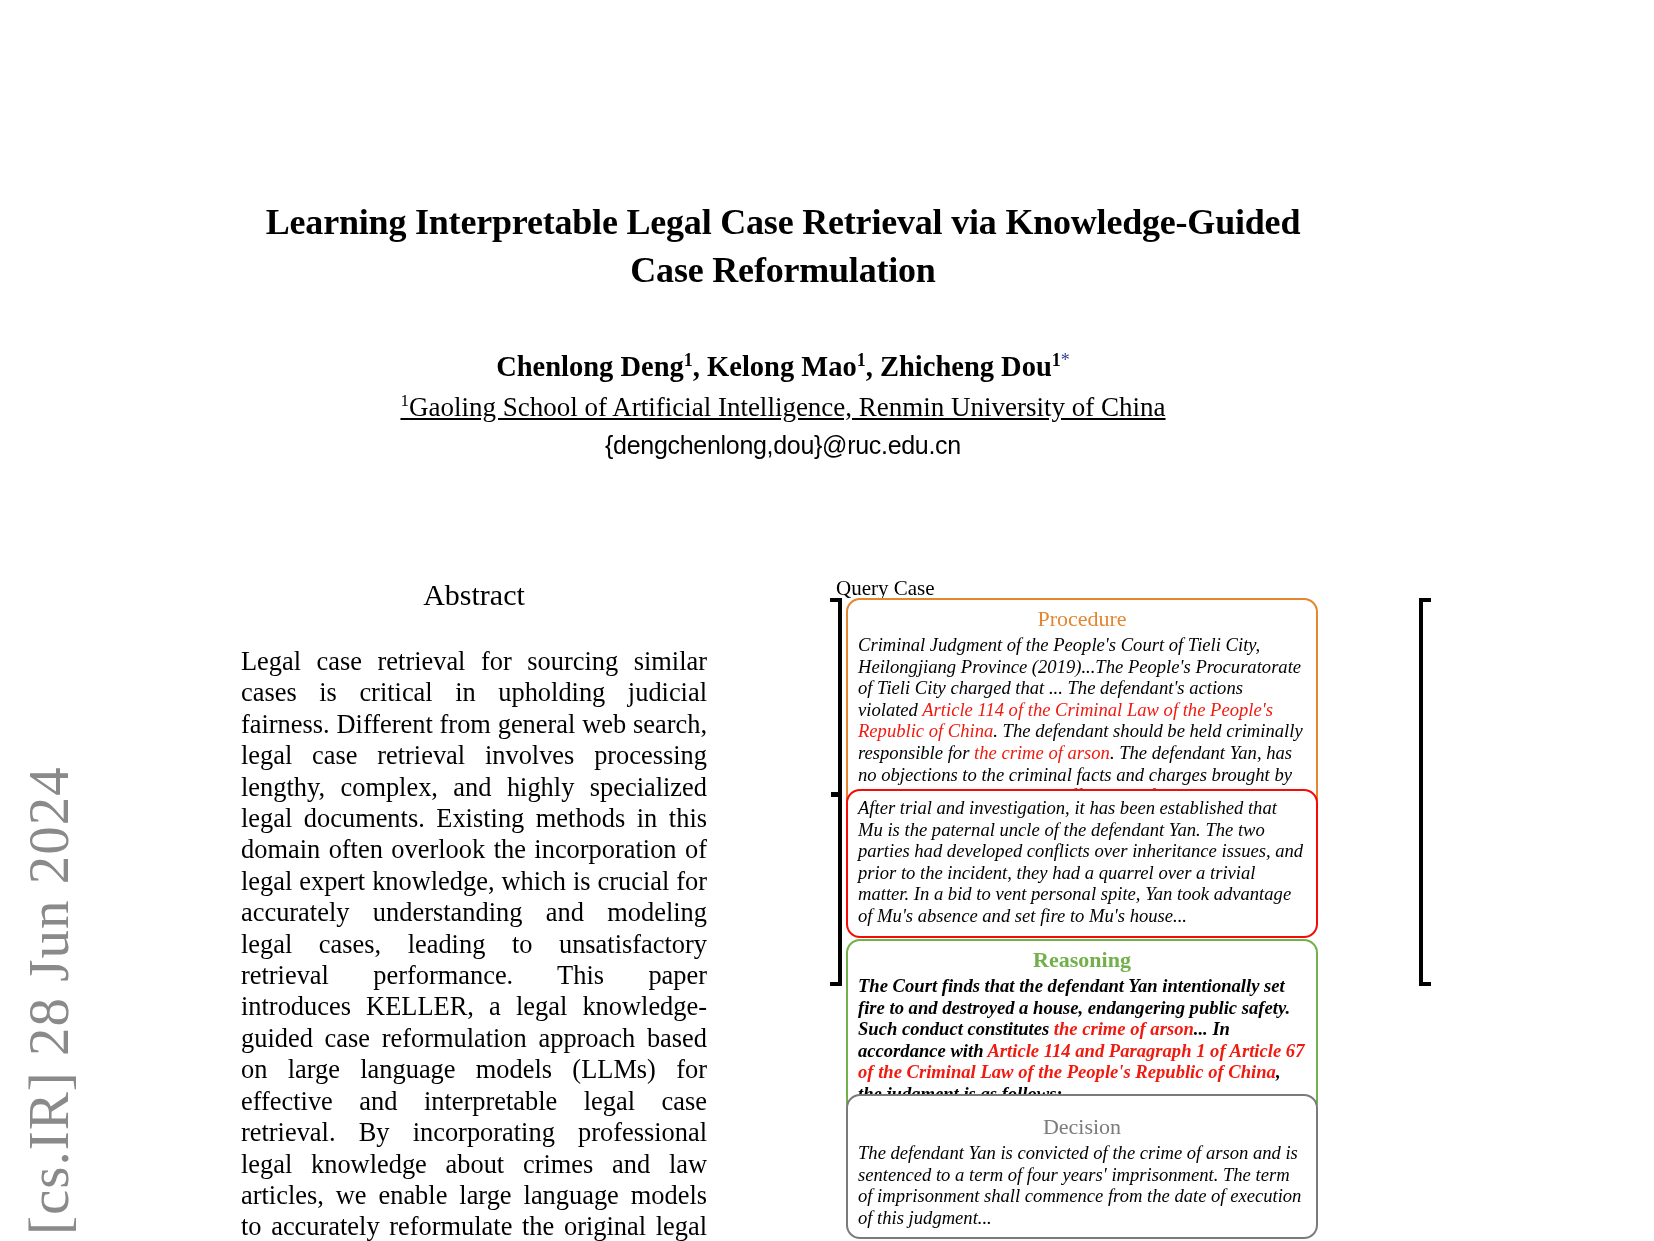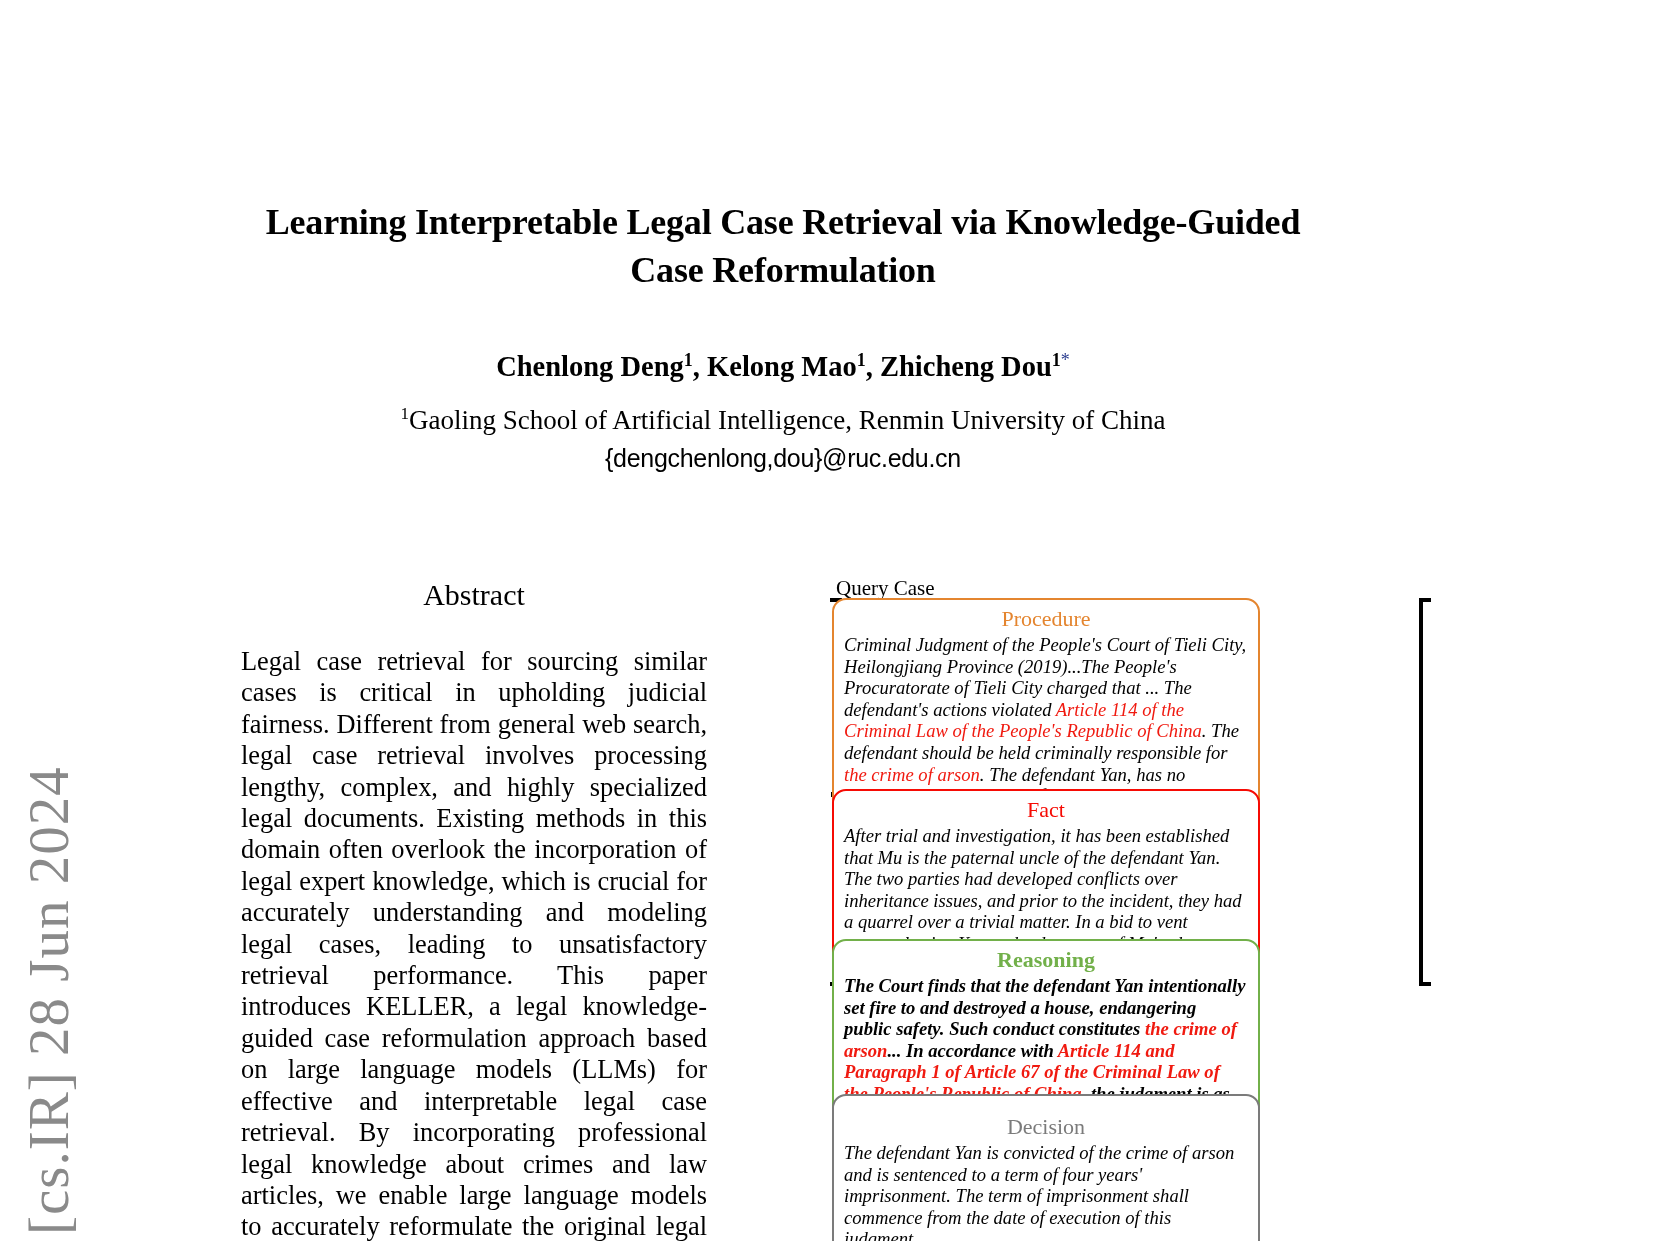--- a/index.html
+++ b/index.html
@@ -72,22 +72,23 @@
     font-size: 28.5px;
     line-height: 38px;
     white-space: nowrap;
   }
   #author-line sup { font-size: 18px; font-weight: bold; vertical-align: super; line-height: 0; }
   #author-line .star { color: #2b3d8f; font-weight: normal; }
   #affiliation-line {
     font-family: "Liberation Serif", serif;
     font-size: 27px;
     line-height: 38px;
-    margin-top: 15px;
-    white-space: nowrap;
+    margin-top: 2px;
+    white-space: nowrap;
+    text-decoration: underline;
   }
   #affiliation-line sup { font-size: 17px; vertical-align: super; line-height: 0; }
   #email-line {
     font-family: Liberation Sans, sans-serif;
     font-size: 25px;
     line-height: 38px;
     margin-top: 0;
     letter-spacing: -0.3px;
     white-space: nowrap;
   }
@@ -162,22 +163,22 @@
 
   #bracket-right { left: 598px; }
   #bracket-right .vline { left: 1px; }
   #bracket-right .serif { left: 1px; }
   #bracket-right .serif.t { top: 0; }
   #bracket-right .serif.b { bottom: 0; }
 
   
   .case-box {
     position: absolute;
-    left: 12px;
-    width: 428px;
+    left: 26px;
+    width: 472px;
     box-sizing: border-box;
     border-radius: 14px;
     border: 2.4px solid #888;
     background: #ffffff;
     padding: 6px 10px 9px 10px;
   }
   .case-box .box-title {
     text-align: center;
     font-family: "Liberation Serif", serif;
     font-size: 22px;
@@ -244,21 +245,20 @@
       <div class="serif t"></div>
       <div class="serif b"></div>
     </div>
 
     <div class="case-box" id="box-procedure">
       <div class="box-title">Procedure</div>
       <div class="box-text"><span>Criminal Judgment of the People's Court of Tieli City, Heilongjiang Province (2019)...The People's Procuratorate of Tieli City charged that ... The defendant's actions violated </span><span class="hl">Article 114 of the Criminal Law of the People's Republic of China</span><span>. The defendant should be held criminally responsible for </span><span class="hl">the crime of arson</span><span>. The defendant Yan, has no objections to the criminal facts and charges brought by the public prosecution and offers no defense.</span></div>
     </div>
 
     <div class="case-box" id="box-fact">
-      <div class="box-title">Fact</div>
       <div class="box-text"><span>After trial and investigation, it has been established that Mu is the paternal uncle of the defendant Yan. The two parties had developed conflicts over inheritance issues, and prior to the incident, they had a quarrel over a trivial matter. In a bid to vent personal spite, Yan took advantage of Mu's absence and set fire to Mu's house...</span></div>
     </div>
 
     <div class="case-box" id="box-reasoning">
       <div class="box-title">Reasoning</div>
       <div class="box-text"><span>The Court finds that the defendant Yan intentionally set fire to and destroyed a house, endangering public safety. Such conduct constitutes </span><span class="hl">the crime of arson</span><span>... In accordance with </span><span class="hl">Article 114 and Paragraph 1 of Article 67 of the Criminal Law of the People's Republic of China</span><span>, the judgment is as follows:</span></div>
     </div>
 
     <div class="case-box" id="box-decision">
       <div class="box-title">Decision</div>

